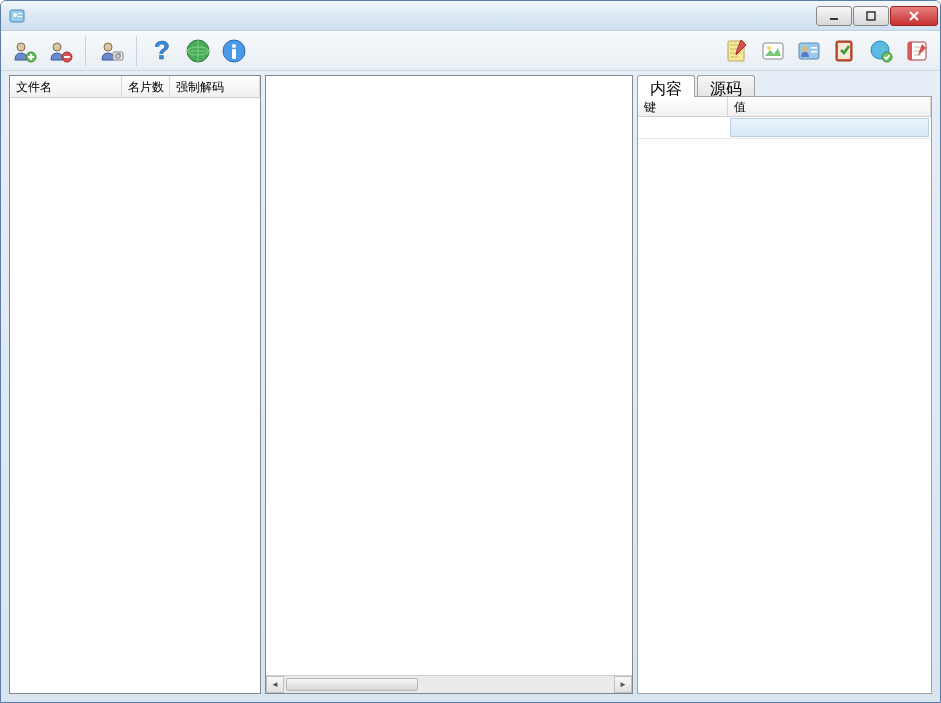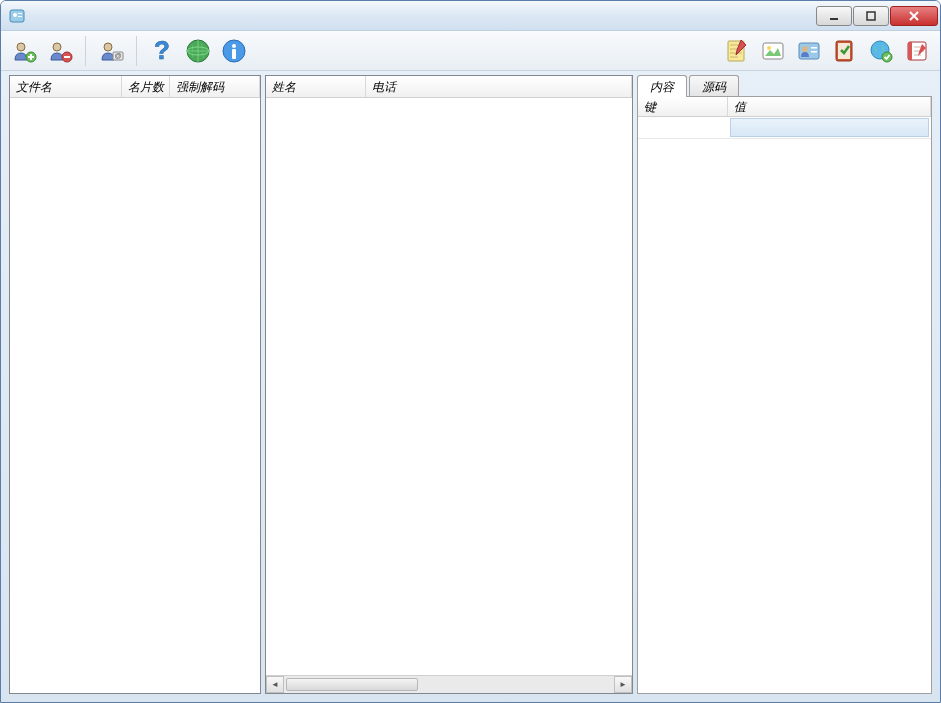--- a/index.html
+++ b/index.html
@@ -85,21 +85,20 @@
   padding: 4px 8px 8px 8px;
   gap: 4px;
 }
 
 .panel {
   border: 1px solid #828790;
   background: #fff;
   display: flex;
   flex-direction: column;
   overflow: hidden;
-  font-style: italic;
 }
 .panel-left { width: 252px; }
 .panel-middle { width: 368px; }
 .panel-right { flex: 1; border: none; background: transparent; }
 
 .list-header {
   display: flex;
   background: linear-gradient(to bottom, #ffffff, #f0f0f0);
   border-bottom: 1px solid #d0d0d0;
   height: 22px;
@@ -150,21 +149,21 @@
 
 .tabs {
   display: flex;
   height: 22px;
 }
 .tab {
   padding: 3px 12px;
   border: 1px solid #a0a0a0;
   border-bottom: none;
   background: linear-gradient(to bottom, #f8f8f8, #e4e4e4);
-  font-size: 12px;
+  font-size: 16px;
   cursor: pointer;
   border-radius: 3px 3px 0 0;
   margin-right: 2px;
 }
 .tab.active {
   background: #fff;
   position: relative;
   z-index: 2;
 }
 .tab-content {
@@ -348,24 +347,20 @@
     <div class="panel panel-left">
       <div class="list-header">
         <div class="list-header-col" style="width:112px">文件名</div>
         <div class="list-header-col" style="width:48px">名片数</div>
         <div class="list-header-col" style="flex:1">强制解码</div>
       </div>
       <div class="list-body"></div>
     </div>
 
     <div class="panel panel-middle">
-      <div class="list-header">
-        <div class="list-header-col" style="width:100px">姓名</div>
-        <div class="list-header-col" style="flex:1">电话</div>
-      </div>
       <div class="list-body"></div>
       <div class="scrollbar-h">
         <div class="scroll-btn">◄</div>
         <div class="scroll-track">
           <div class="scroll-thumb"></div>
         </div>
         <div class="scroll-btn">►</div>
       </div>
     </div>
 

